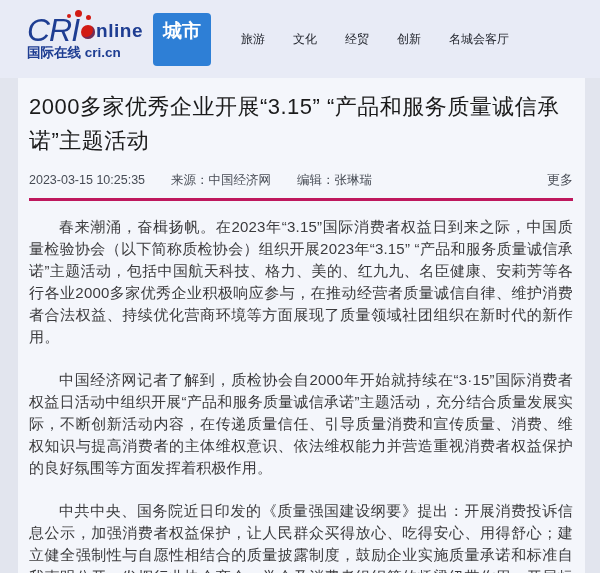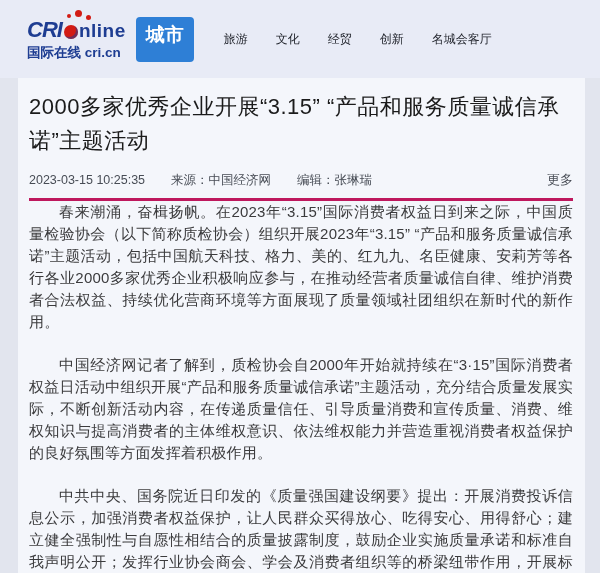--- a/index.html
+++ b/index.html
@@ -24,22 +24,22 @@
     cursor: pointer;
     margin-right: 10px;
   }
   .logo-top {
     position: relative;
     display: flex;
     align-items: center;
     height: 24px;
   }
   .logo-cri {
-    font-size: 22px;
-    font-weight: bold;
+    font-size: 32px;
+    font-weight: normal;
     letter-spacing: -1px;
     color: #1e3d92;
     font-style: italic;
   }
   .logo-o {
     width: 14px; height: 14px;
     border-radius: 50%;
     background: #d21b14;
     display: inline-block;
     margin: 4px 1px 0 2px;
@@ -62,21 +62,21 @@
     color: #1e3d92;
     margin-top: 4px;
     white-space: nowrap;
   }
   .channel-badge {
     background: #2e7fd6;
     color: #fff;
     font-size: 19px;
     font-weight: bold;
     border-radius: 4px;
-    padding: 5px 10px 14px;
+    padding: 5px 10px 22px;
     margin-right: 30px;
     cursor: pointer;
     white-space: nowrap;
   }
   .main-nav { display: flex; align-items: center; gap: 28px; }
   .nav-item {
     font-size: 12px;
     color: #23262e;
     cursor: pointer;
     white-space: nowrap;
@@ -111,20 +111,21 @@
     margin-left: auto;
     color: #474c55;
     cursor: pointer;
     font-size: 13px;
   }
   .article-body p {
     font-size: 15px;
     line-height: 22px;
     color: #3b3b3d;
     text-indent: 2em;
+    margin-top: 15px;
     letter-spacing: 0.2px;
     text-align: justify;
   }
   .article-body p + p { margin-top: 21px; }
 </style>
 </head>
 <body>
 
 <header class="site-header">
   <div class="logo">

